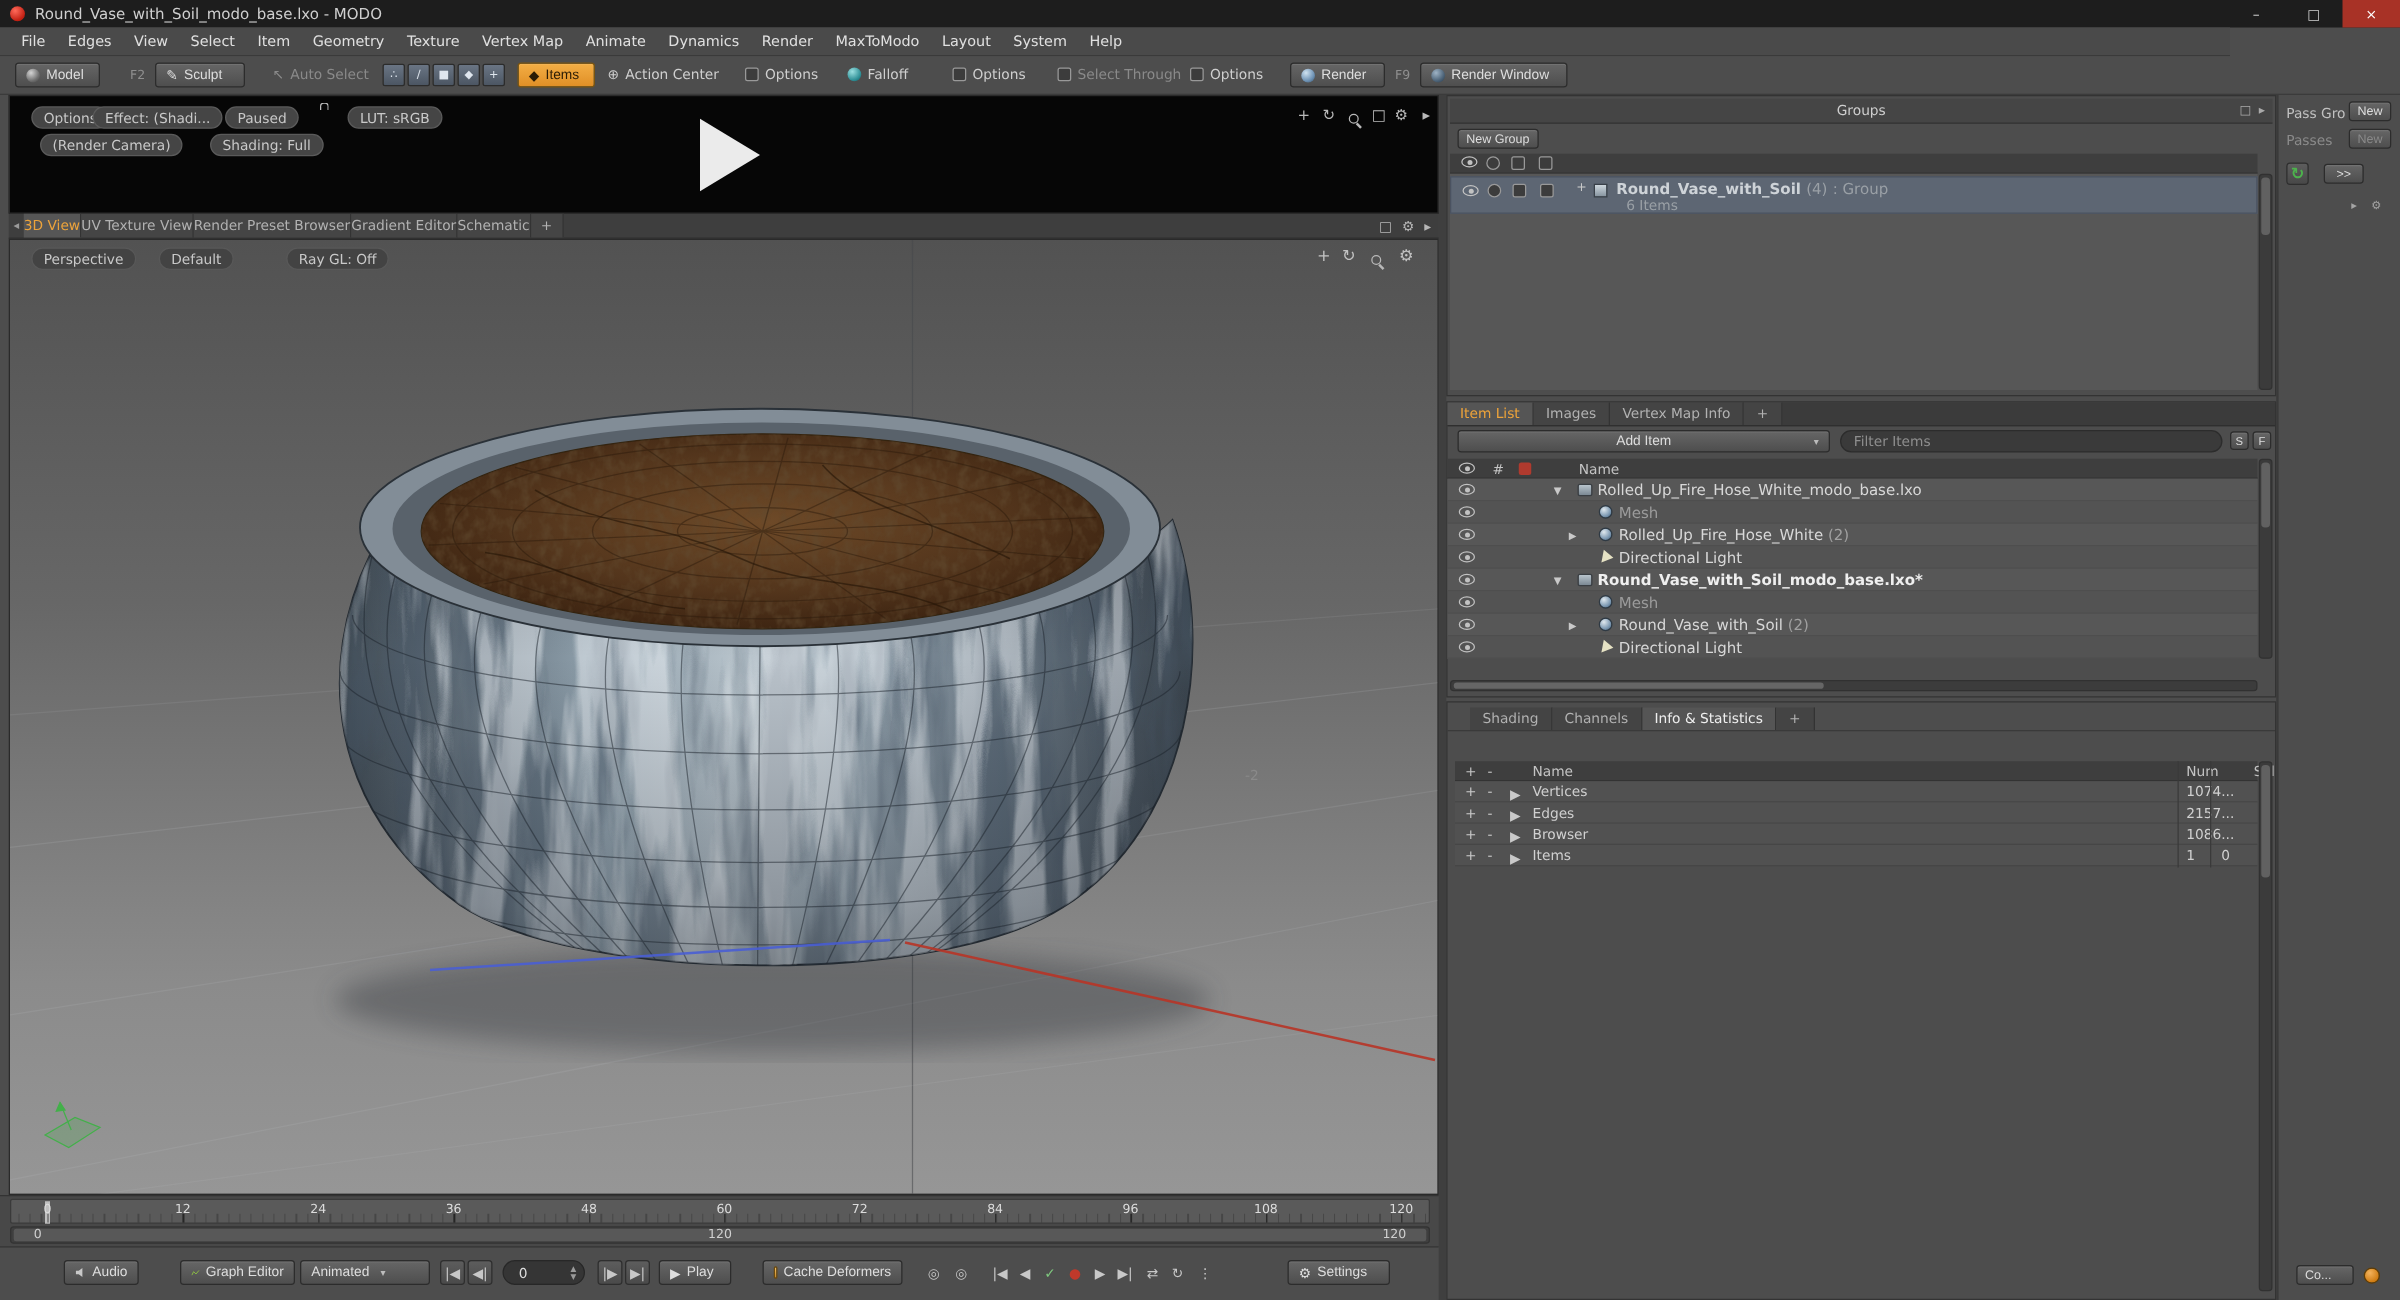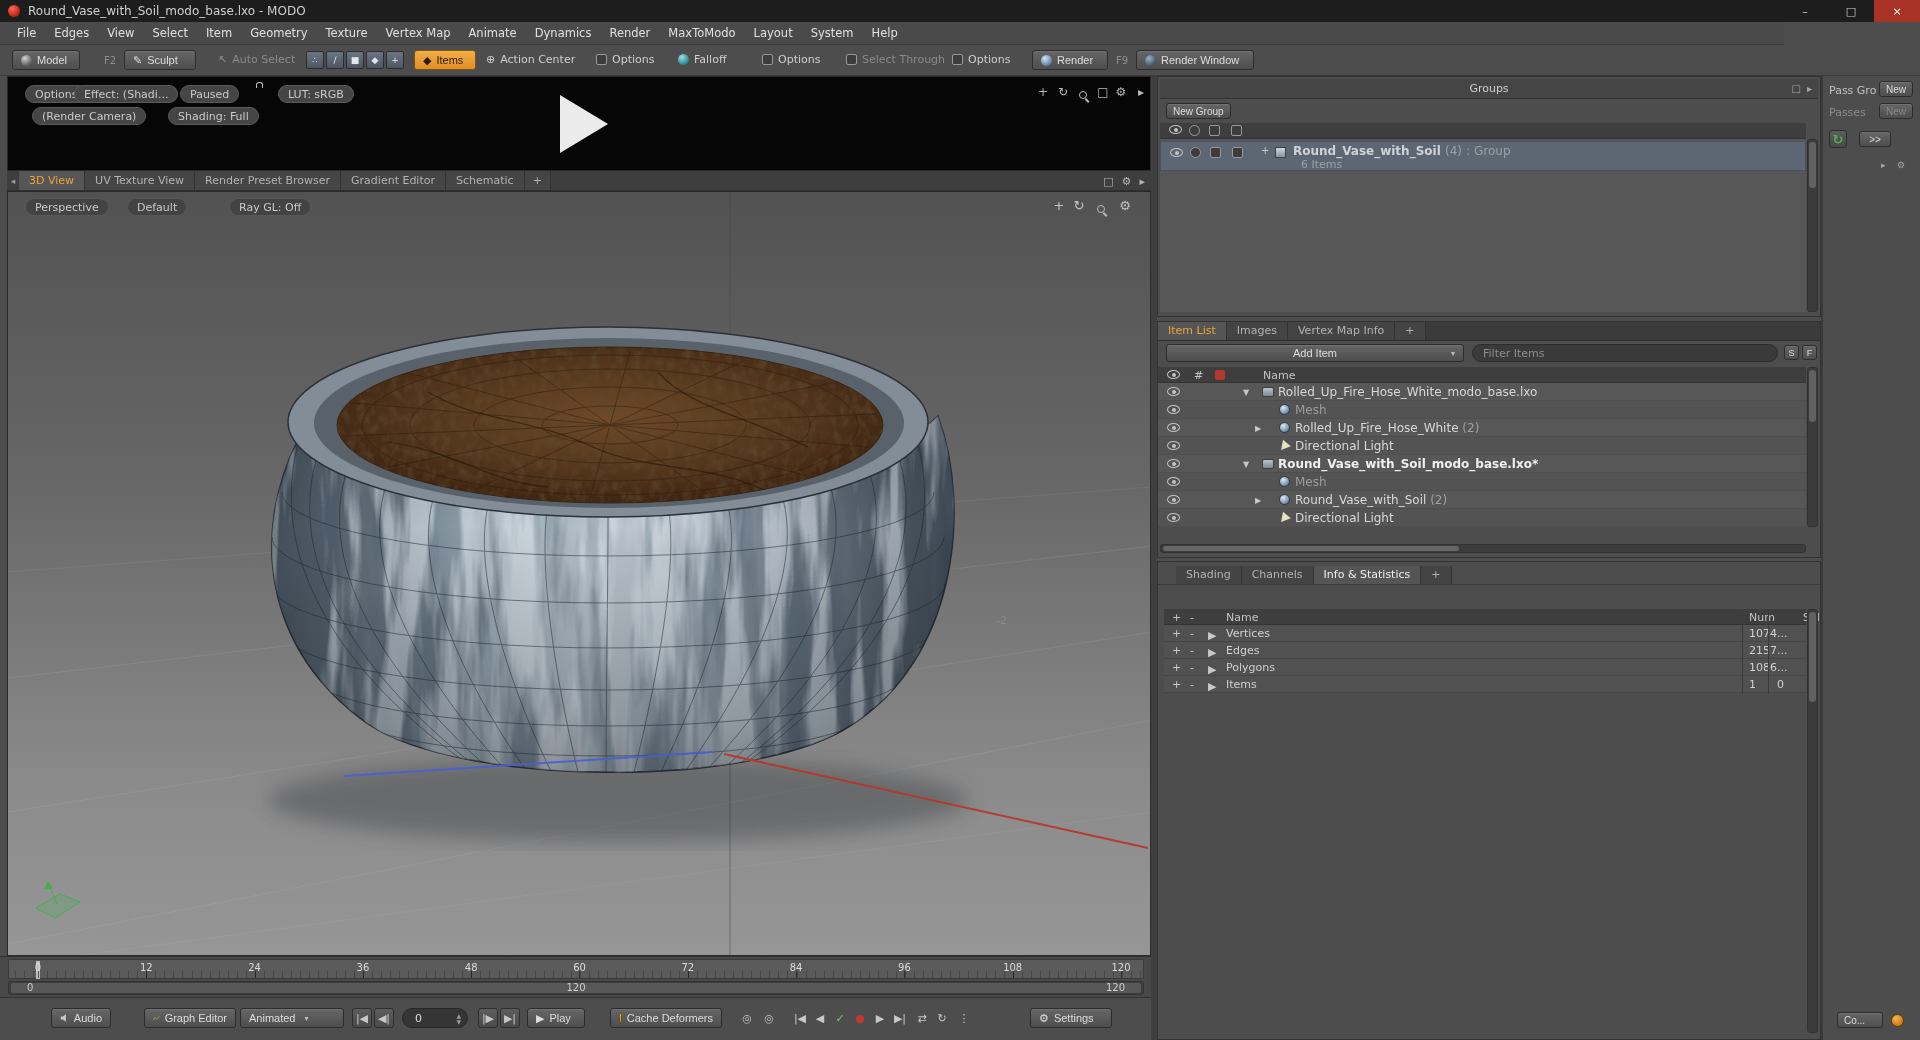--- a/index.html
+++ b/index.html
@@ -61,21 +61,21 @@
   .lock { width:10px; height:8px; background:#bdbdbd; border-radius:1px; position:relative; margin-top:5px; }
   .lock::before { content:""; position:absolute; top:-5px; left:2px; width:5px; height:5px;
                   border:1.5px solid #bdbdbd; border-bottom:none; border-radius:3px 3px 0 0; }
   .mag { position:relative; width:8px; height:8px; border:1.5px solid #b9b9b9; border-radius:50%; display:inline-block; }
   .mag::after { content:""; position:absolute; left:6px; top:6px; width:5px; height:1.5px;
                 background:#b9b9b9; transform:rotate(45deg); transform-origin:0 0; }
 
   
   #vtabs { position:absolute; left:7px; top:171px; width:1144px; height:20px; background:#3e3e3e;
            border-bottom:1px solid #2f2f2f; display:flex; align-items:stretch; }
-  .vtab { padding:0 10px; line-height:19px; font-size:11px; color:#b2b2b2; background:#454545;
+  .vtab { padding:0 0; line-height:19px; font-size:11px; color:#b2b2b2; background:#454545;
           border-right:1px solid #333; }
   .vtab.active { background:#565656; color:#eca33b; }
   .vtab.plus { padding:0 8px; }
   .vt-left { width:12px; display:flex; align-items:center; justify-content:center; color:#9a9a9a; font-size:9px; }
   .vt-icons { position:absolute; right:6px; top:0; height:20px; display:flex; gap:8px; align-items:center;
               color:#b5b5b5; font-size:11px; }
 
   
   #viewport { position:absolute; left:7px; top:191px; width:1144px; height:765px;
               background:linear-gradient(180deg,#525252 0%, #676767 38%, #8b8b8b 78%, #969696 100%);
@@ -726,21 +726,21 @@
           <span class="pm" style="left:26px">-</span>
           <span class="disc" style="left:44px">▶</span>
           <span class="sname" style="left:62px">Edges</span>
           <span class="snum" style="left:585px">2157</span>
           <span class="ssel" style="left:613px">...</span>
         </div>
         <div class="st-row">
           <span class="pm" style="left:8px">+</span>
           <span class="pm" style="left:26px">-</span>
           <span class="disc" style="left:44px">▶</span>
-          <span class="sname" style="left:62px">Polygons</span>
+          <span class="sname" style="left:62px">Browser</span>
           <span class="snum" style="left:585px">1086</span>
           <span class="ssel" style="left:613px">...</span>
         </div>
         <div class="st-row">
           <span class="pm" style="left:8px">+</span>
           <span class="pm" style="left:26px">-</span>
           <span class="disc" style="left:44px">▶</span>
           <span class="sname" style="left:62px">Items</span>
           <span class="snum" style="left:585px">1</span>
           <span class="ssel" style="left:613px">0</span>

